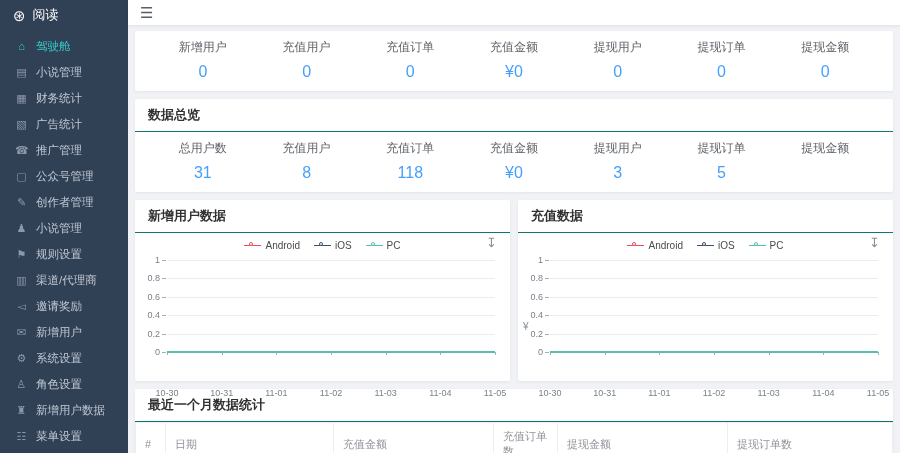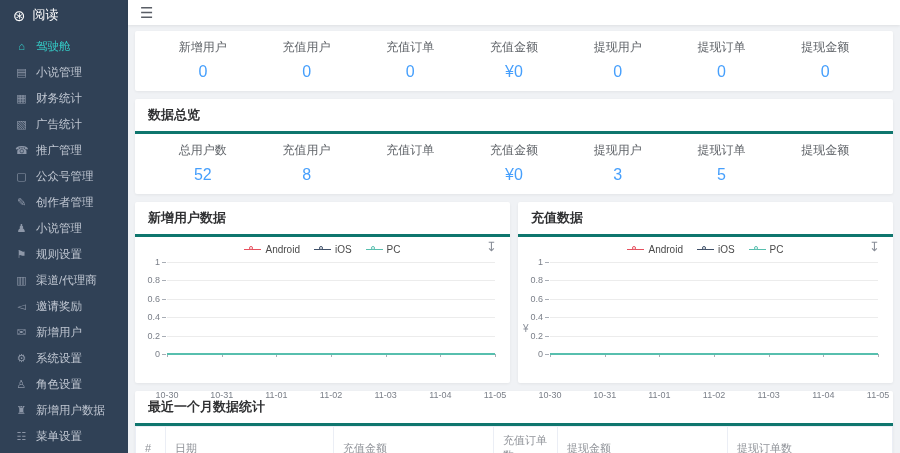--- a/index.html
+++ b/index.html
@@ -18,21 +18,21 @@
   .menu-item.active, .menu-item.active .mi { color:#34c8c4; }
 
   
   .main { flex:1; min-width:0; display:flex; flex-direction:column; }
   .topbar { height:25px; background:#fff; display:flex; align-items:center; padding-left:12px;
     box-shadow:0 1px 3px rgba(0,0,0,.08); position:relative; z-index:2; }
   .hamburger { font-size:15px; color:#5a5e66; cursor:pointer; line-height:1; }
   .content { flex:1; padding:6px 7px; overflow:hidden; }
 
   .card { background:#fff; border-radius:2px; box-shadow:0 1px 3px rgba(0,0,0,.06); margin-bottom:8px; }
-  .panel-header { font-size:13px; font-weight:bold; color:#303133; padding:7px 13px; border-bottom:3px solid #0f766e; }
+  .panel-header { font-size:13px; font-weight:bold; color:#303133; padding:7px 13px; border-bottom:1px solid #0f766e; }
 
   .stats-row { display:flex; padding:8px 16px 10px; }
   .stat { flex:1; text-align:center; }
   .stat-label { font-size:12px; color:#5f6368; }
   .stat-value { font-size:16px; color:#469ffc; margin-top:7px; }
 
   
   .charts-row { display:flex; gap:8px; }
   .chart-panel { flex:1; height:181px; position:relative; margin-bottom:0; }
   .legend-row { position:relative; height:24px; display:flex; align-items:center; justify-content:center; gap:14px; }
@@ -173,28 +173,29 @@
               <div class="stat-value">0</div>
             </div>
           </div>
       </section>
 
       <section class="card">
         <div class="panel-header">数据总览</div>
         <div class="stats-row">
             <div class="stat">
               <div class="stat-label">总用户数</div>
-              <div class="stat-value">52</div>
+              <div class="stat-value">31</div>
             </div>
             <div class="stat">
               <div class="stat-label">充值用户</div>
               <div class="stat-value">8</div>
             </div>
             <div class="stat">
               <div class="stat-label">充值订单</div>
+              <div class="stat-value">118</div>
             </div>
             <div class="stat">
               <div class="stat-label">充值金额</div>
               <div class="stat-value">¥0</div>
             </div>
             <div class="stat">
               <div class="stat-label">提现用户</div>
               <div class="stat-value">3</div>
             </div>
             <div class="stat">

